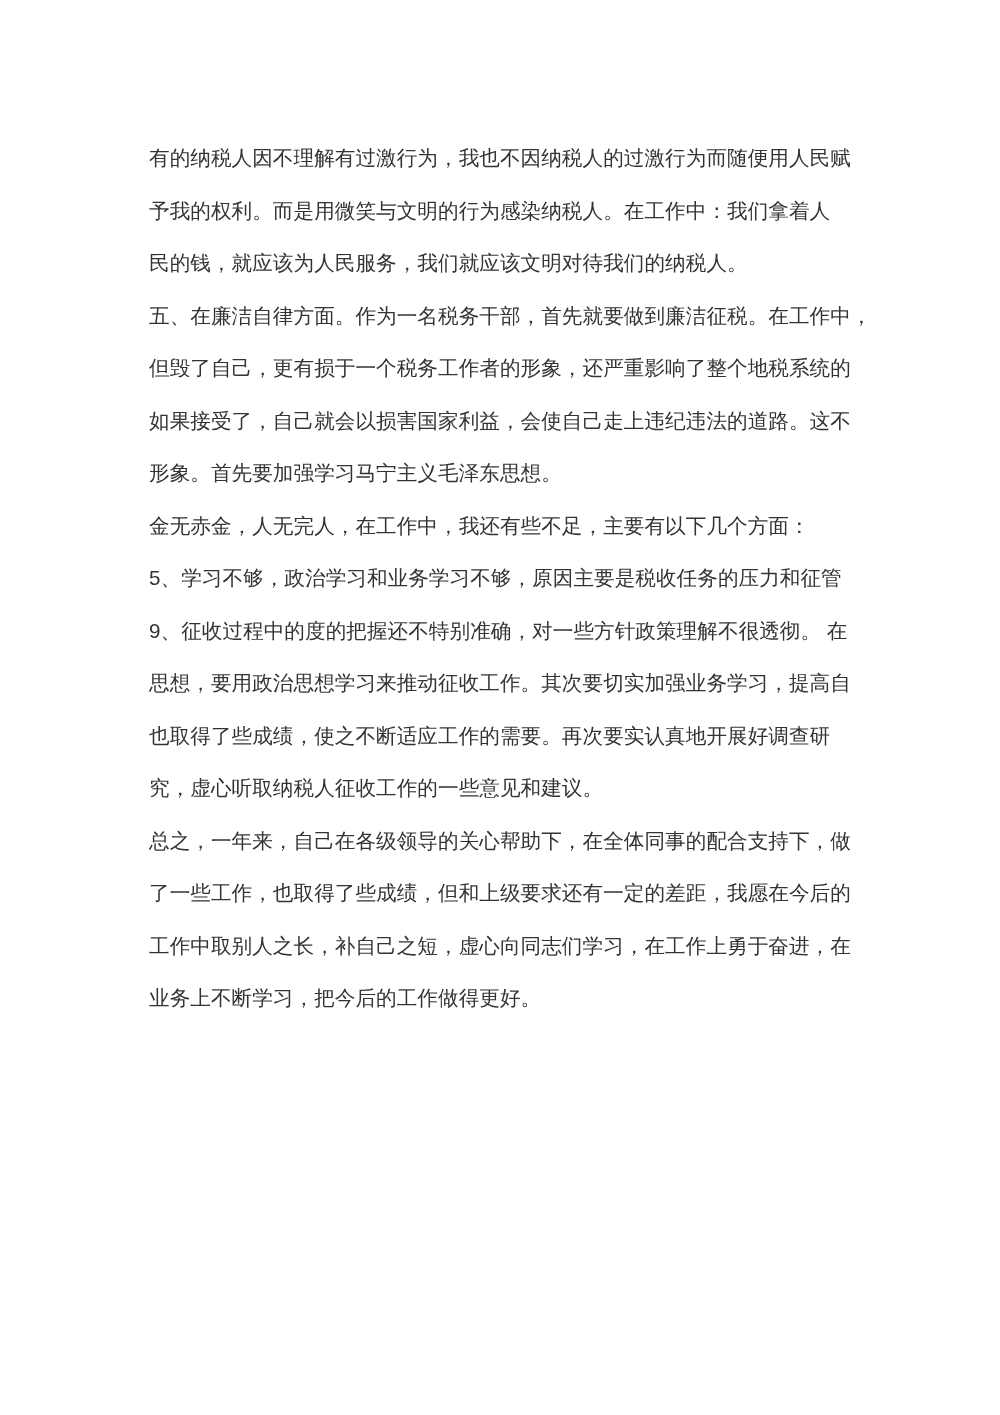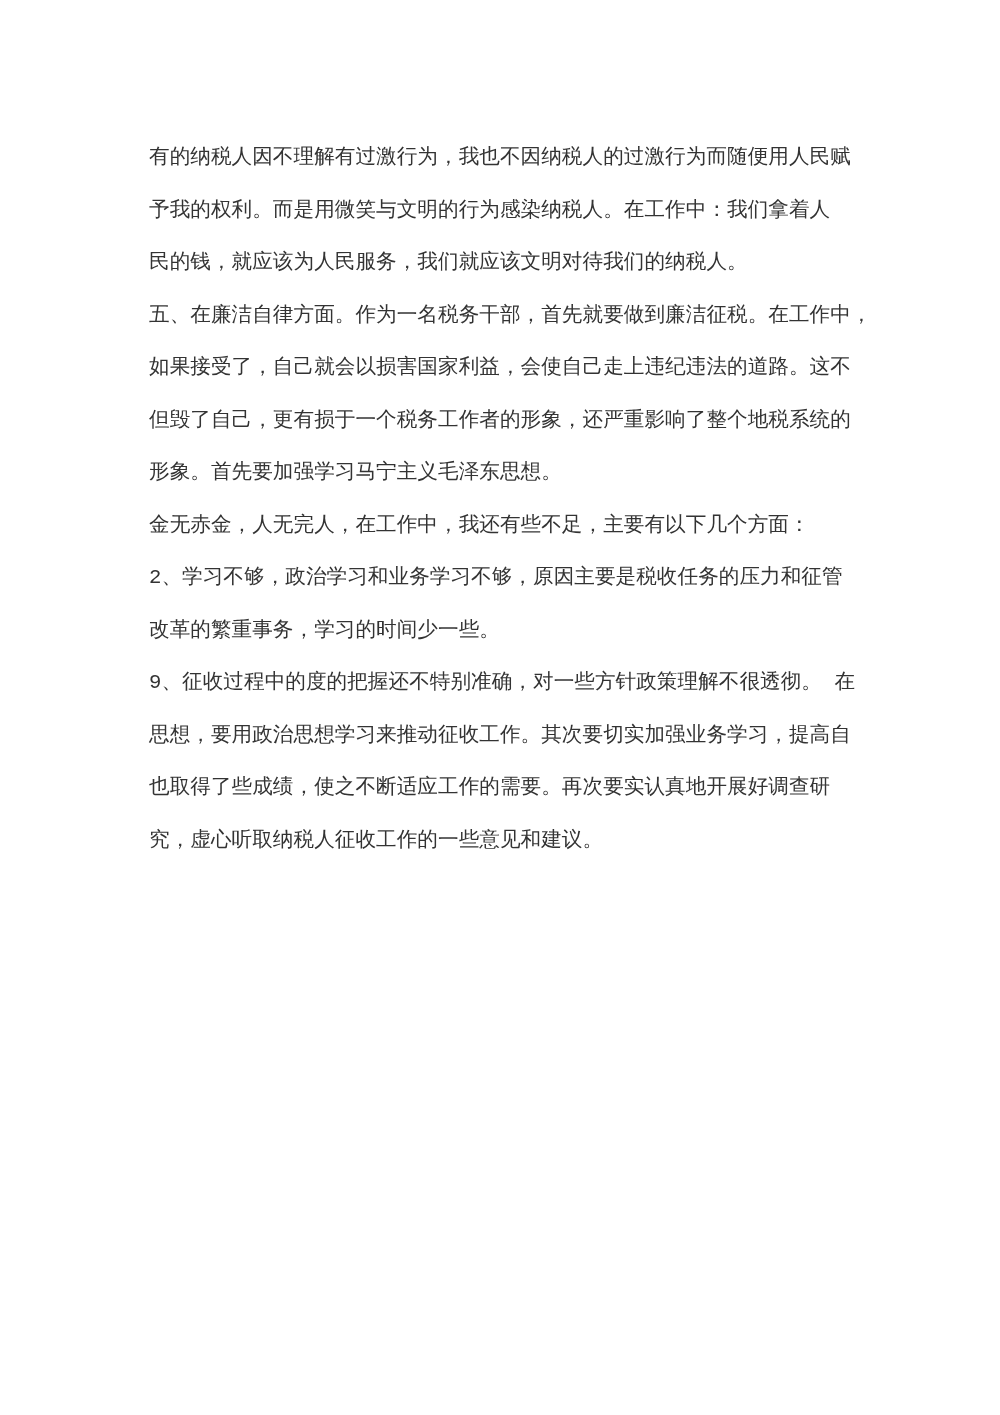--- a/index.html
+++ b/index.html
@@ -19,21 +19,20 @@
     height: 1415px;
     background: #ffffff;
     padding: 132px 148px 0 149px;
   }
   .doc {
     width: 703px;
   }
   .doc .para {
     margin: 0;
     padding: 0;
-    font-family: Liberation Mono, monospace;
   }
   .doc .line {
     display: block;
     height: 52.5px;
     line-height: 52.5px;
     font-size: 20.6px;
     letter-spacing: 0.05px;
     color: #333333;
     white-space: nowrap;
     font-weight: 400;
@@ -45,31 +44,36 @@
 
 <div class="page">
   <div class="doc" style="color: rgb(51, 51, 51);">
       <div class="para">
         <div class="line">有的纳税人因不理解有过激行为，我也不因纳税人的过激行为而随便用人民赋</div>
         <div class="line">予我的权利。而是用微笑与文明的行为感染纳税人。在工作中：我们拿着人</div>
         <div class="line">民的钱，就应该为人民服务，我们就应该文明对待我们的纳税人。</div>
       </div>
       <div class="para">
         <div class="line">五、在廉洁自律方面。作为一名税务干部，首先就要做到廉洁征税。在工作中，</div>
+        <div class="line">但毁了自己，更有损于一个税务工作者的形象，还严重影响了整个地税系统的</div>
         <div class="line">如果接受了，自己就会以损害国家利益，会使自己走上违纪违法的道路。这不</div>
-        <div class="line">但毁了自己，更有损于一个税务工作者的形象，还严重影响了整个地税系统的</div>
         <div class="line">形象。首先要加强学习马宁主义毛泽东思想。</div>
       </div>
       <div class="para">
         <div class="line">金无赤金，人无完人，在工作中，我还有些不足，主要有以下几个方面：</div>
       </div>
       <div class="para">
-        <div class="line">2、学习不够，政治学习和业务学习不够，原因主要是税收任务的压力和征管</div>
-        <div class="line">改革的繁重事务，学习的时间少一些。</div>
+        <div class="line">5、学习不够，政治学习和业务学习不够，原因主要是税收任务的压力和征管</div>
       </div>
       <div class="para">
         <div class="line">9、征收过程中的度的把握还不特别准确，对一些方针政策理解不很透彻。 在</div>
         <div class="line">思想，要用政治思想学习来推动征收工作。其次要切实加强业务学习，提高自</div>
         <div class="line">也取得了些成绩，使之不断适应工作的需要。再次要实认真地开展好调查研</div>
         <div class="line">究，虚心听取纳税人征收工作的一些意见和建议。</div>
       </div>
+      <div class="para">
+        <div class="line">总之，一年来，自己在各级领导的关心帮助下，在全体同事的配合支持下，做</div>
+        <div class="line">了一些工作，也取得了些成绩，但和上级要求还有一定的差距，我愿在今后的</div>
+        <div class="line">工作中取别人之长，补自己之短，虚心向同志们学习，在工作上勇于奋进，在</div>
+        <div class="line">业务上不断学习，把今后的工作做得更好。</div>
+      </div>
     </div>
 </div>
 
 </body></html>

